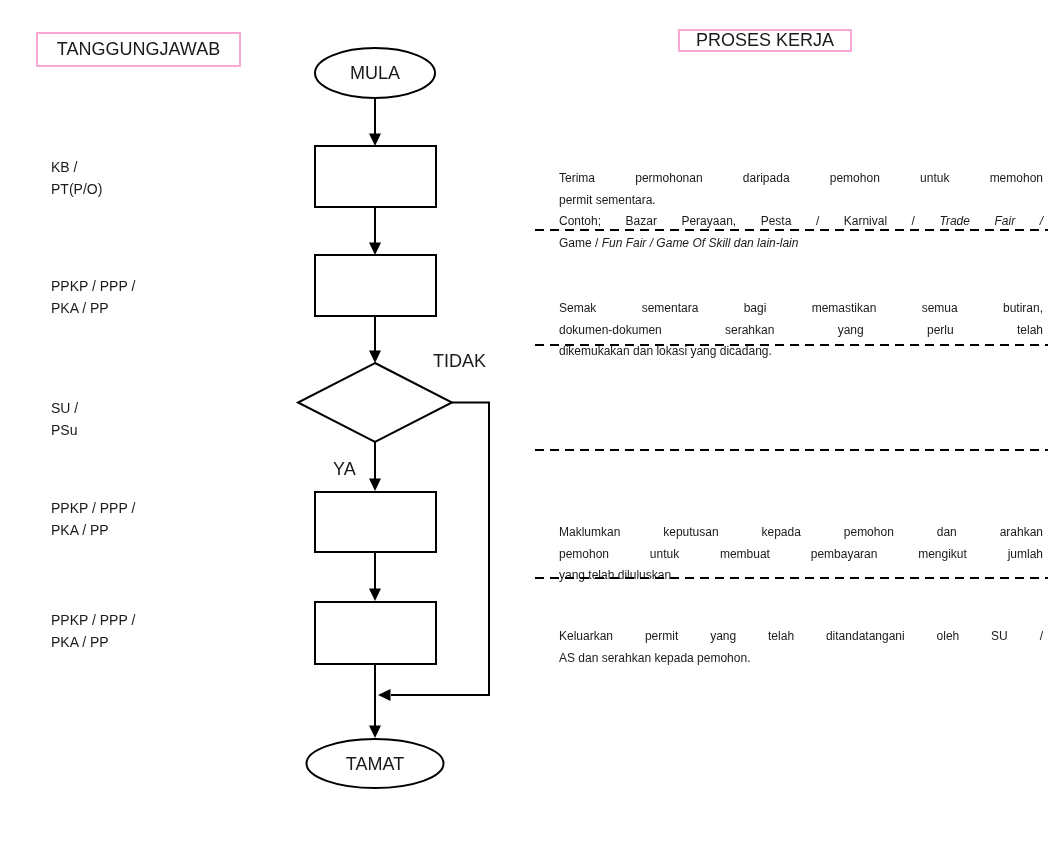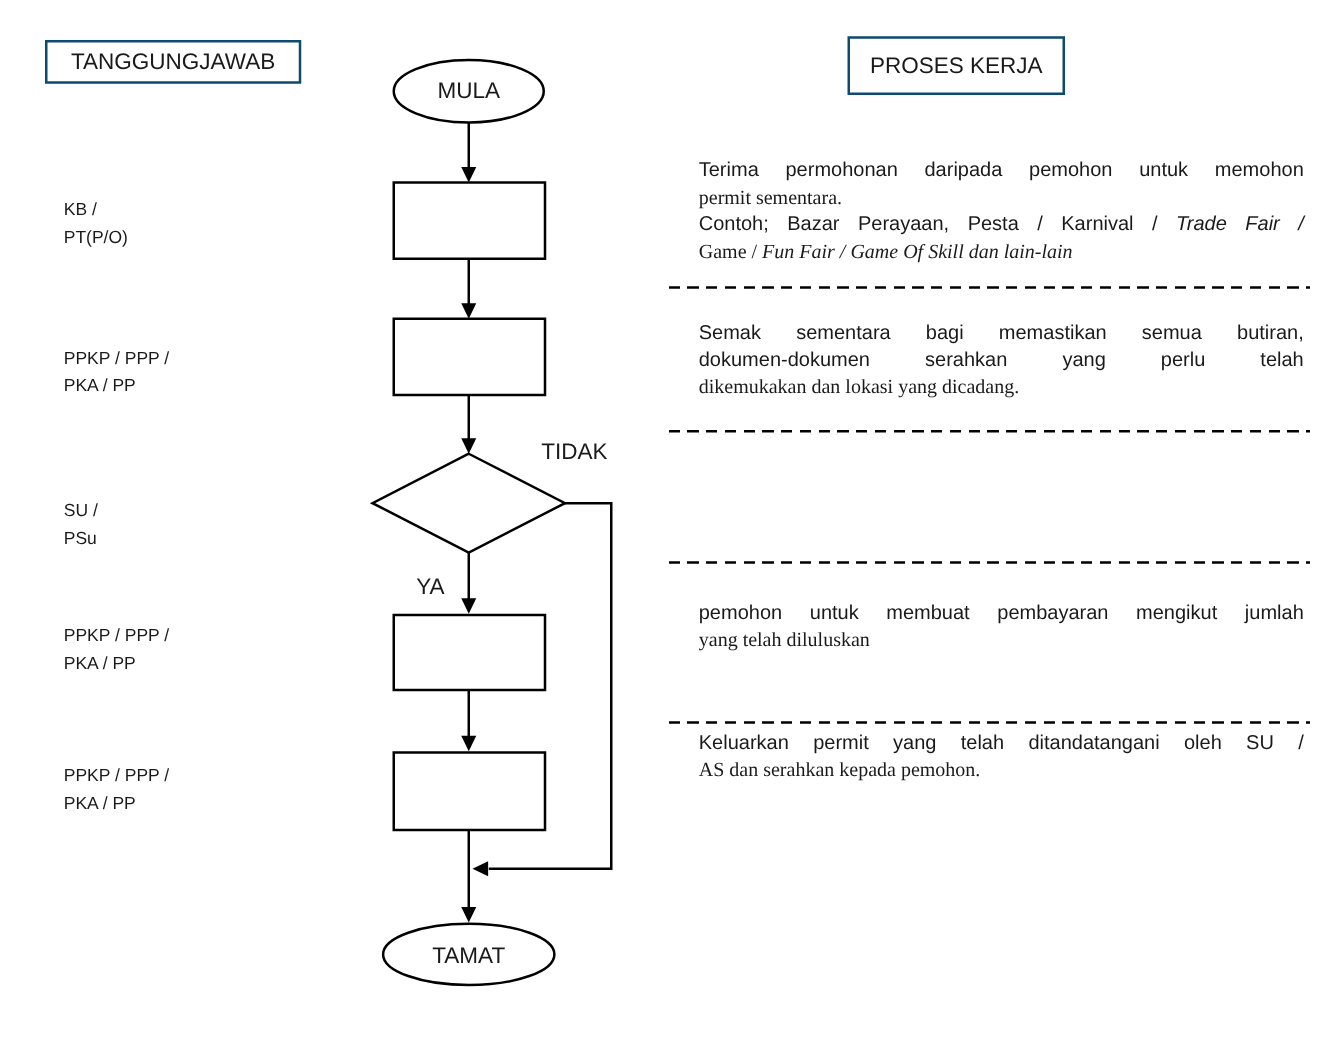--- a/index.html
+++ b/index.html
@@ -8,49 +8,49 @@
     width:1055px;height:849px;
     background:#ffffff;
     font-family:"Liberation Sans","DejaVu Sans",sans-serif;
     color:#1a1a1a;
     overflow:hidden;
   }
   svg{position:absolute;left:0;top:0;}
   .hdr{
     position:absolute;
     box-sizing:border-box;
-    border:2px solid #0c4a6e;
+    border:2px solid #f9a8d4;
     display:flex;align-items:center;justify-content:center;
     font-size:18px;
     white-space:nowrap;
     background:#fff;
   }
   #hdr-left{left:36px;top:32px;width:205px;height:35px;}
-  #hdr-right{left:678px;top:29px;width:174px;height:47px;}
+  #hdr-right{left:678px;top:29px;width:174px;height:23px;}
   .resp{
     position:absolute;left:51px;
     font-size:14px;line-height:22px;
     white-space:nowrap;
   }
   #resp-1{top:156px;}
   #resp-2{top:275px;}
   #resp-3{top:397px;}
   #resp-4{top:497px;}
   #resp-5{top:609px;}
   .step{
     position:absolute;left:559px;width:484px;
-    font-size:16px;line-height:21.7px;
+    font-size:12px;line-height:21.7px;margin-top:42px;
   }
   #step-1{top:126px;}
   #step-2{top:256px;}
   #step-3{top:383px;}
   #step-4{top:480px;}
   #step-5{top:584px;}
   .jl{text-align:justify;text-align-last:justify;}
-  .ll{text-align:left;font-family:Liberation Serif, serif;}
+  .ll{text-align:left;}
   .it{font-style:italic;}
   .sep{
     position:absolute;left:535px;width:513px;height:2px;
     background:repeating-linear-gradient(to right,#000 0 9px,transparent 9px 15px);
   }
   #sep-1{top:229px;}
   #sep-2{top:344px;}
   #sep-3{top:449px;}
   #sep-4{top:577px;}
   .svgtxt{font-family:"Liberation Sans","DejaVu Sans",sans-serif;font-size:18px;fill:#1a1a1a;}
@@ -144,20 +144,21 @@
     <div class="jl">dokumen-dokumen serahkan yang perlu telah</div>
     <div class="ll">dikemukakan dan lokasi yang dicadang.</div>
   </div>
 
   <div class="sep" id="sep-2"></div>
 
 
   <div class="sep" id="sep-3"></div>
 
   <div class="step" id="step-4">
+    <div class="jl">Maklumkan keputusan kepada pemohon dan arahkan</div>
     <div class="jl">pemohon untuk membuat pembayaran mengikut jumlah</div>
     <div class="ll">yang telah diluluskan</div>
   </div>
 
   <div class="sep" id="sep-4"></div>
 
   <div class="step" id="step-5">
     <div class="jl">Keluarkan permit yang telah ditandatangani oleh SU /</div>
     <div class="ll">AS dan serahkan kepada pemohon.</div>
   </div>

